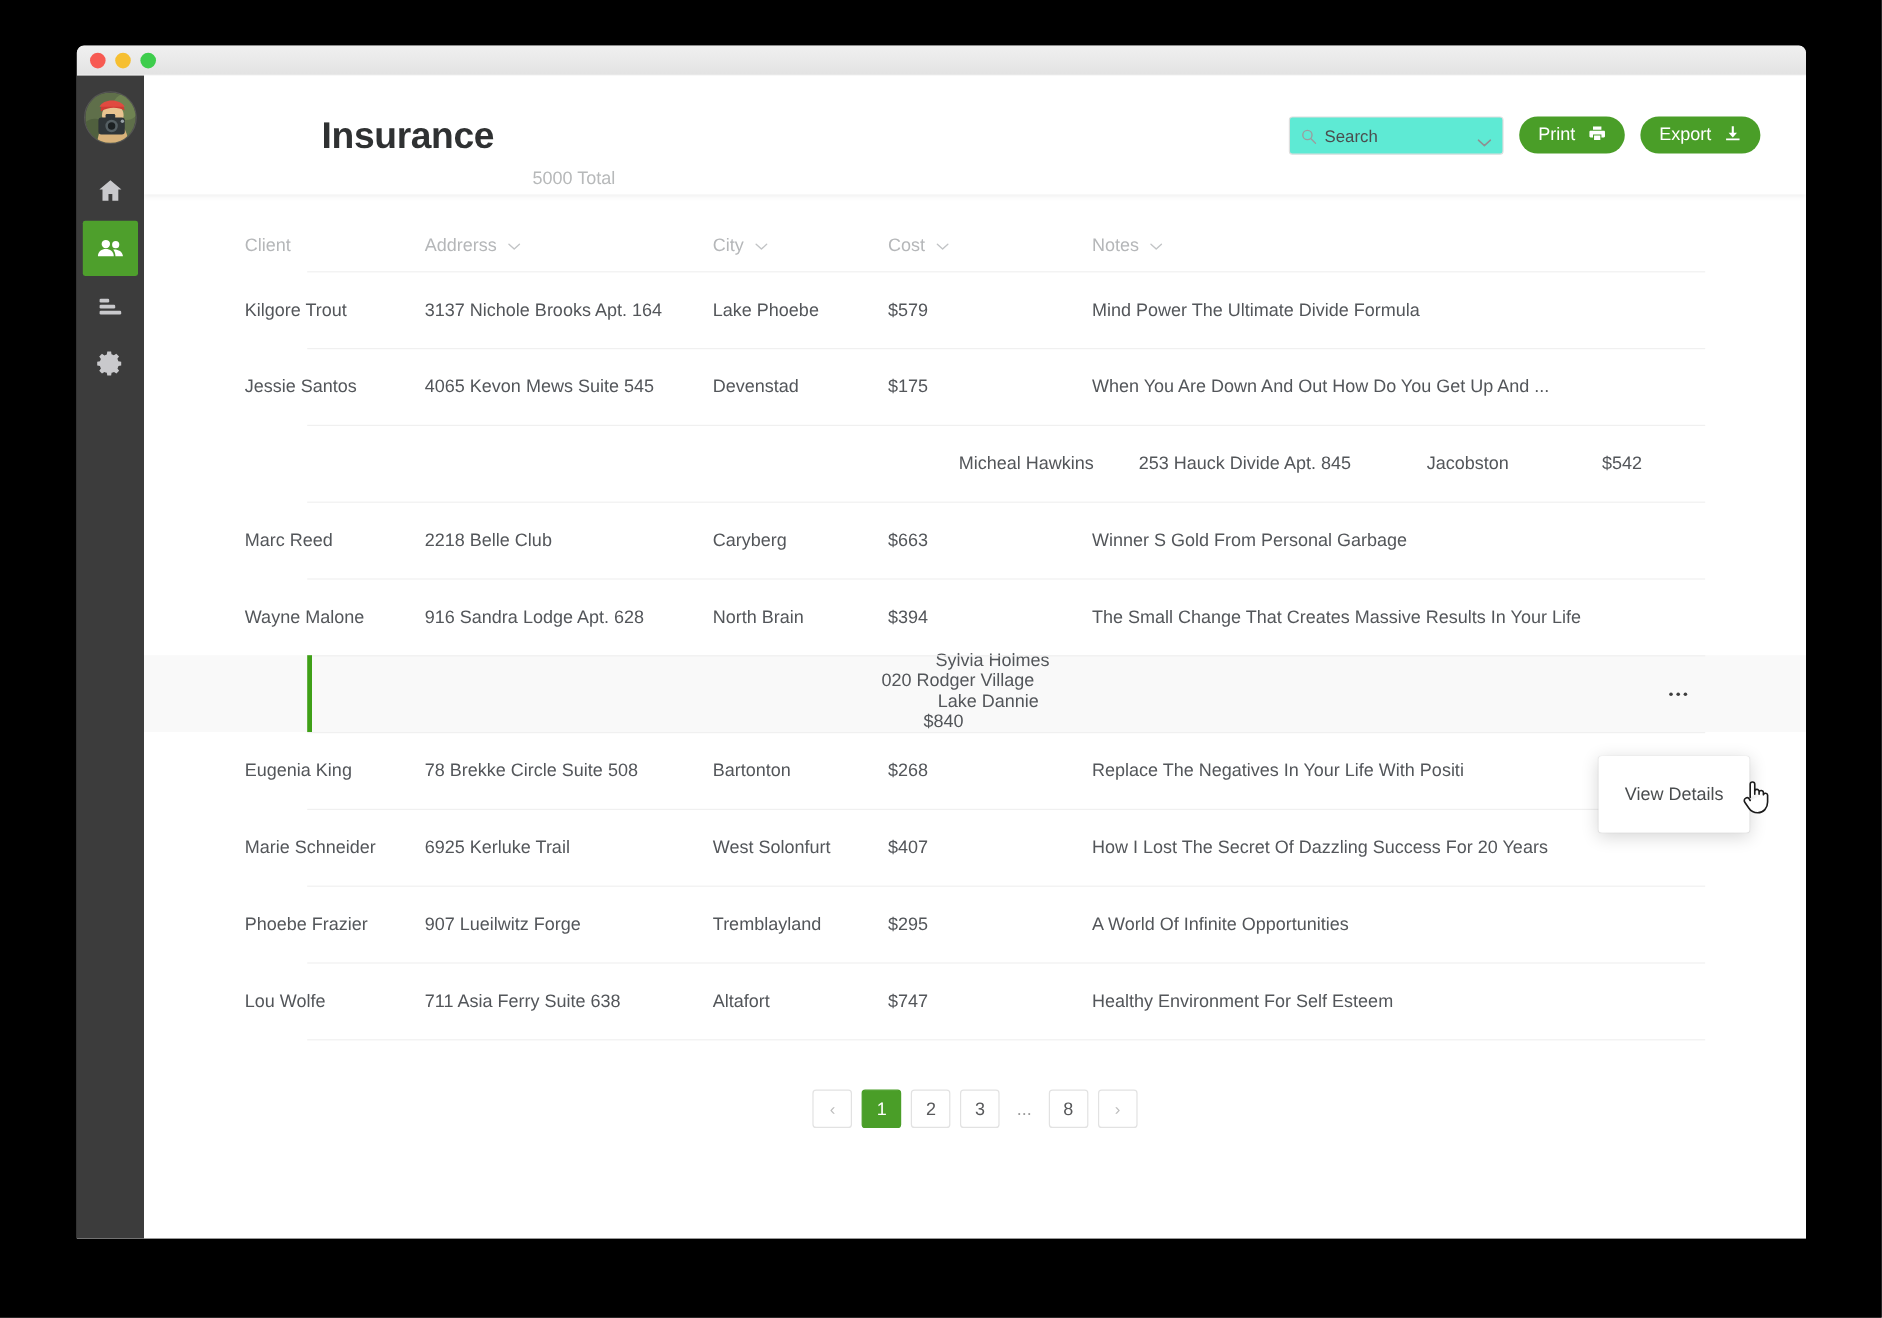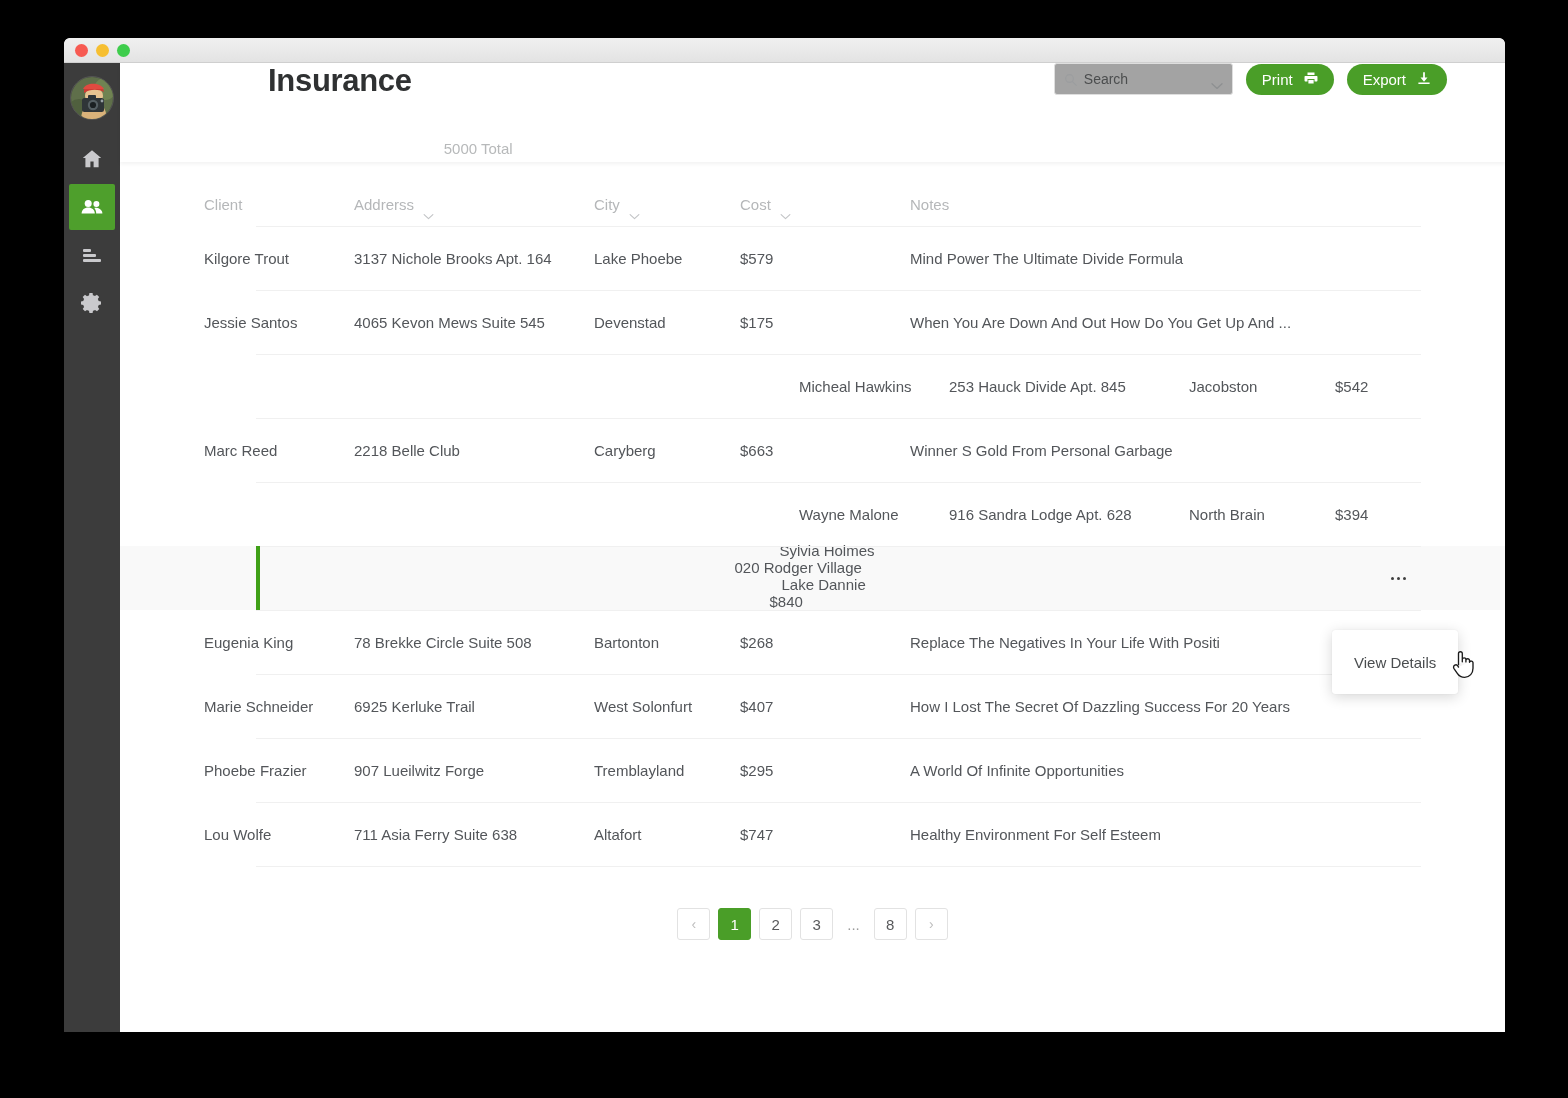--- a/index.html
+++ b/index.html
@@ -63,40 +63,40 @@
   #content {
     position: absolute; left: 56px; top: 25px;
     width: 1385px; height: 969px;
     background: #ffffff;
   }
   #topbar {
     position: relative;
     height: 99px;
     background: #ffffff;
     box-shadow: 0 2px 4px rgba(0,0,0,0.055);
-    display: flex; align-items: flex-start;
-    padding-left: 148px; padding-right: 58px;
+    display: flex; align-items: center;
+    padding-left: 148px; padding-right: 38px;
     z-index: 5;
   }
   #page-title {
     font-size: 31px; font-weight: bold; color: #2f3132;
     letter-spacing: -0.3px;
   }
   #total-count {
     font-size: 15px; color: #b7b9ba; margin-left: 32px;
     align-self: flex-end; margin-bottom: 5px;
   }
   #topbar-actions {
     margin-left: auto; display: flex; align-items: center; gap: 13px;
   }
   #search-box {
     position: relative;
     width: 179px; height: 32px;
     border: 1px solid #dedede; border-radius: 3px;
-    background: #a3a3a3; display: flex; align-items: center;
+    background: #5eead4; display: flex; align-items: center;
   }
   #search-input {
     border: none; outline: none; background: transparent;
     font-family: "Liberation Sans", sans-serif;
     font-size: 14px; color: #4b4d4e;
     padding-left: 29px; padding-right: 26px; width: 100%; height: 100%;
   }
   #search-input::placeholder { color: #4b4d4e; }
   .search-glass {
     position: absolute; left: 9px; top: 9px;
@@ -121,21 +121,21 @@
     display: flex; align-items: center;
     height: 64px;
     padding-left: 84px;
     font-size: 15px; color: #53565a; justify-content: flex-end;
   }
   #thead {
     display: flex; align-items: center;
     height: 64px; padding-left: 84px;
     font-size: 15px; color: #b5b7b9;
   }
-  #thead .th { display: flex; align-items: flex-end; gap: 9px; margin-top: 20px; }
+  #thead .th { display: flex; align-items: flex-start; gap: 9px; margin-top: 20px; }
   .th-chev { width: 11px; height: 7px; }
   .c-client { width: 150px; }
   .c-address { width: 240px; }
   .c-city   { width: 146px; }
   .c-cost   { width: 170px; }
   .c-notes  { flex: 1; padding-right: 40px; white-space: nowrap; overflow: hidden; }
   .trow + .trow::before,
   .trow:first-of-type::before {
     content: ""; position: absolute; left: 136px; right: 84px; top: 0;
     height: 1px; background: #f0f0f0;
@@ -367,20 +367,21 @@
             <div class="c-address">2218 Belle Club</div>
             <div class="c-city">Caryberg</div>
             <div class="c-cost">$663</div>
             <div class="c-notes">Winner S Gold From Personal Garbage</div>
           </div>
           <div class="trow">
             <div class="c-client">Wayne Malone</div>
             <div class="c-address">916 Sandra Lodge Apt. 628</div>
             <div class="c-city">North Brain</div>
             <div class="c-cost">$394</div>
+            <div class="c-notes">The Small Change That Creates Massive Results In Your Life</div>
           </div>
           <div class="trow selected">
             <span class="sel-bar"></span>
             <div class="c-client">Sylvia Holmes</div>
             <div class="c-address">020 Rodger Village</div>
             <div class="c-city">Lake Dannie</div>
             <div class="c-cost">$840</div>
             <div class="c-notes">Don T Let The Outtakes Take You Out</div>
             <div class="dots-btn">
               <i></i>

